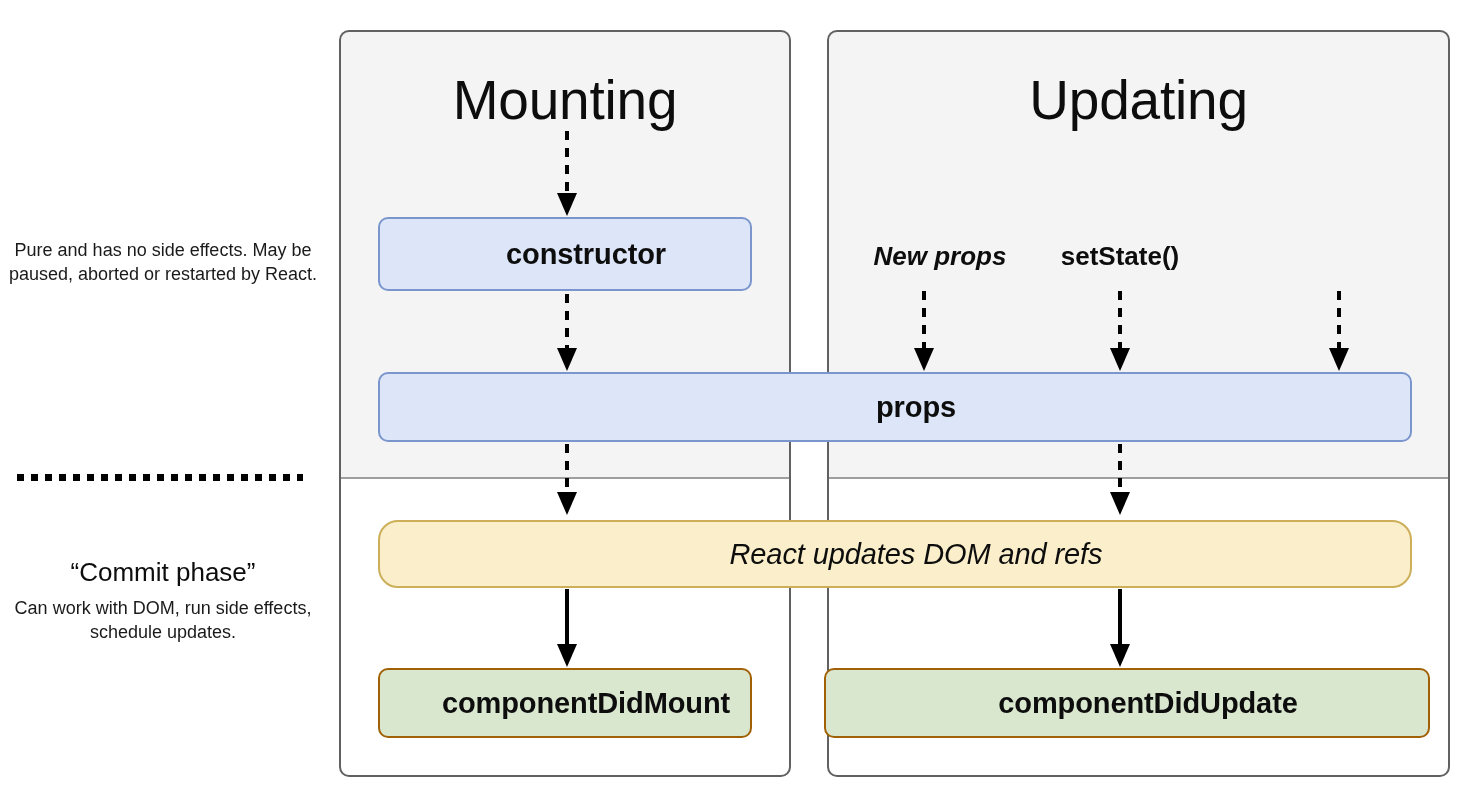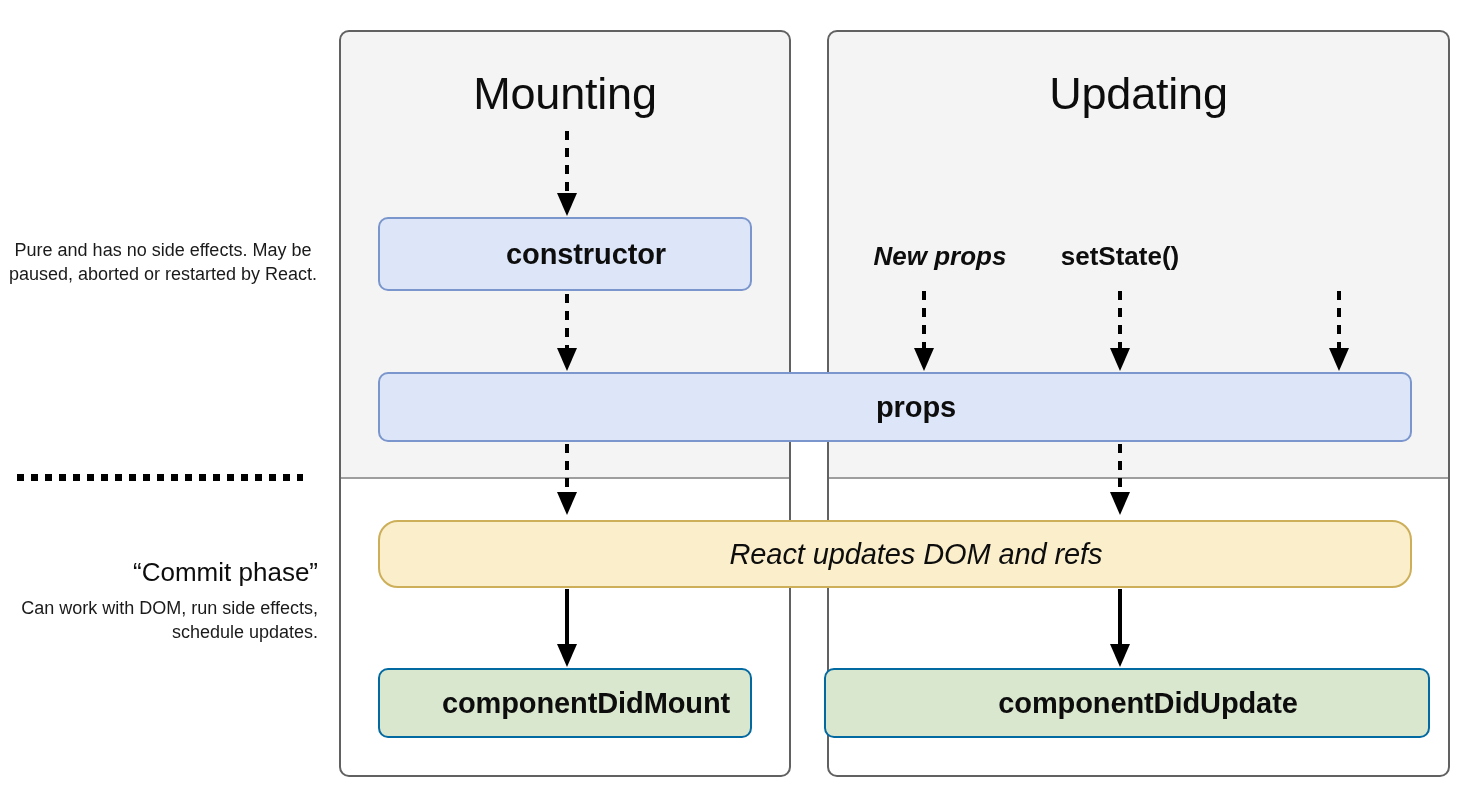--- a/index.html
+++ b/index.html
@@ -38,21 +38,21 @@
     box-sizing: border-box;
   }
   .panel-shade-line {
     position: absolute;
     height: 2px;
     background: #9e9e9e;
   }
   .panel-title {
     position: absolute;
     text-align: center;
-    font-size: 45px;
+    font-size: 55px;
     font-weight: 400;
     letter-spacing: -0.2px;
     color: #0d0d0d;
     white-space: nowrap;
   }
 
   
   .legend {
     position: absolute;
     width: 310px;
@@ -112,21 +112,21 @@
     background: #faeecb;
     border: 2px solid #cdaf5a;
   }
   .lc-yellow .lc-label {
     font-weight: 400;
     font-style: italic;
     font-size: 29px;
   }
   .lc-green {
     background: #dae7cf;
-    border: 2px solid #0369a1;
+    border: 2px solid #a16207;
   }
 
   
   .trigger-label {
     position: absolute;
     font-size: 26px;
     font-weight: 700;
     color: #0d0d0d;
     text-align: center;
     white-space: nowrap;
@@ -157,21 +157,21 @@
 
   <div class="panel-title" style="left:339px; top:68px; width:452px;">Mounting</div>
   <div class="panel-title" style="left:827px; top:68px; width:623px;">Updating</div>
 
   <div class="legend" style="top:239px;">
     <div class="legend-body">Pure and has no side effects. May be paused, aborted or restarted by React.</div>
   </div>
 
   <div class="dotted-sep"></div>
 
-  <div class="legend" style="top:557px;text-align:right;">
+  <div class="legend" style="top:557px;">
     <div class="legend-title">“Commit phase”</div>
     <div class="legend-body">Can work with DOM, run side effects, schedule updates.</div>
   </div>
 
   <div class="arrow" style="left:567px; top:131px;">
     <svg width="22" height="86" viewBox="0 0 22 86" xmlns="http://www.w3.org/2000/svg">
       <line x1="11" y1="0" x2="11" y2="66" stroke="#000000" stroke-width="4" stroke-dasharray="9,8"></line>
       <polygon points="11,85 1,62 21,62" fill="#000000"></polygon>
     </svg>
   </div>

